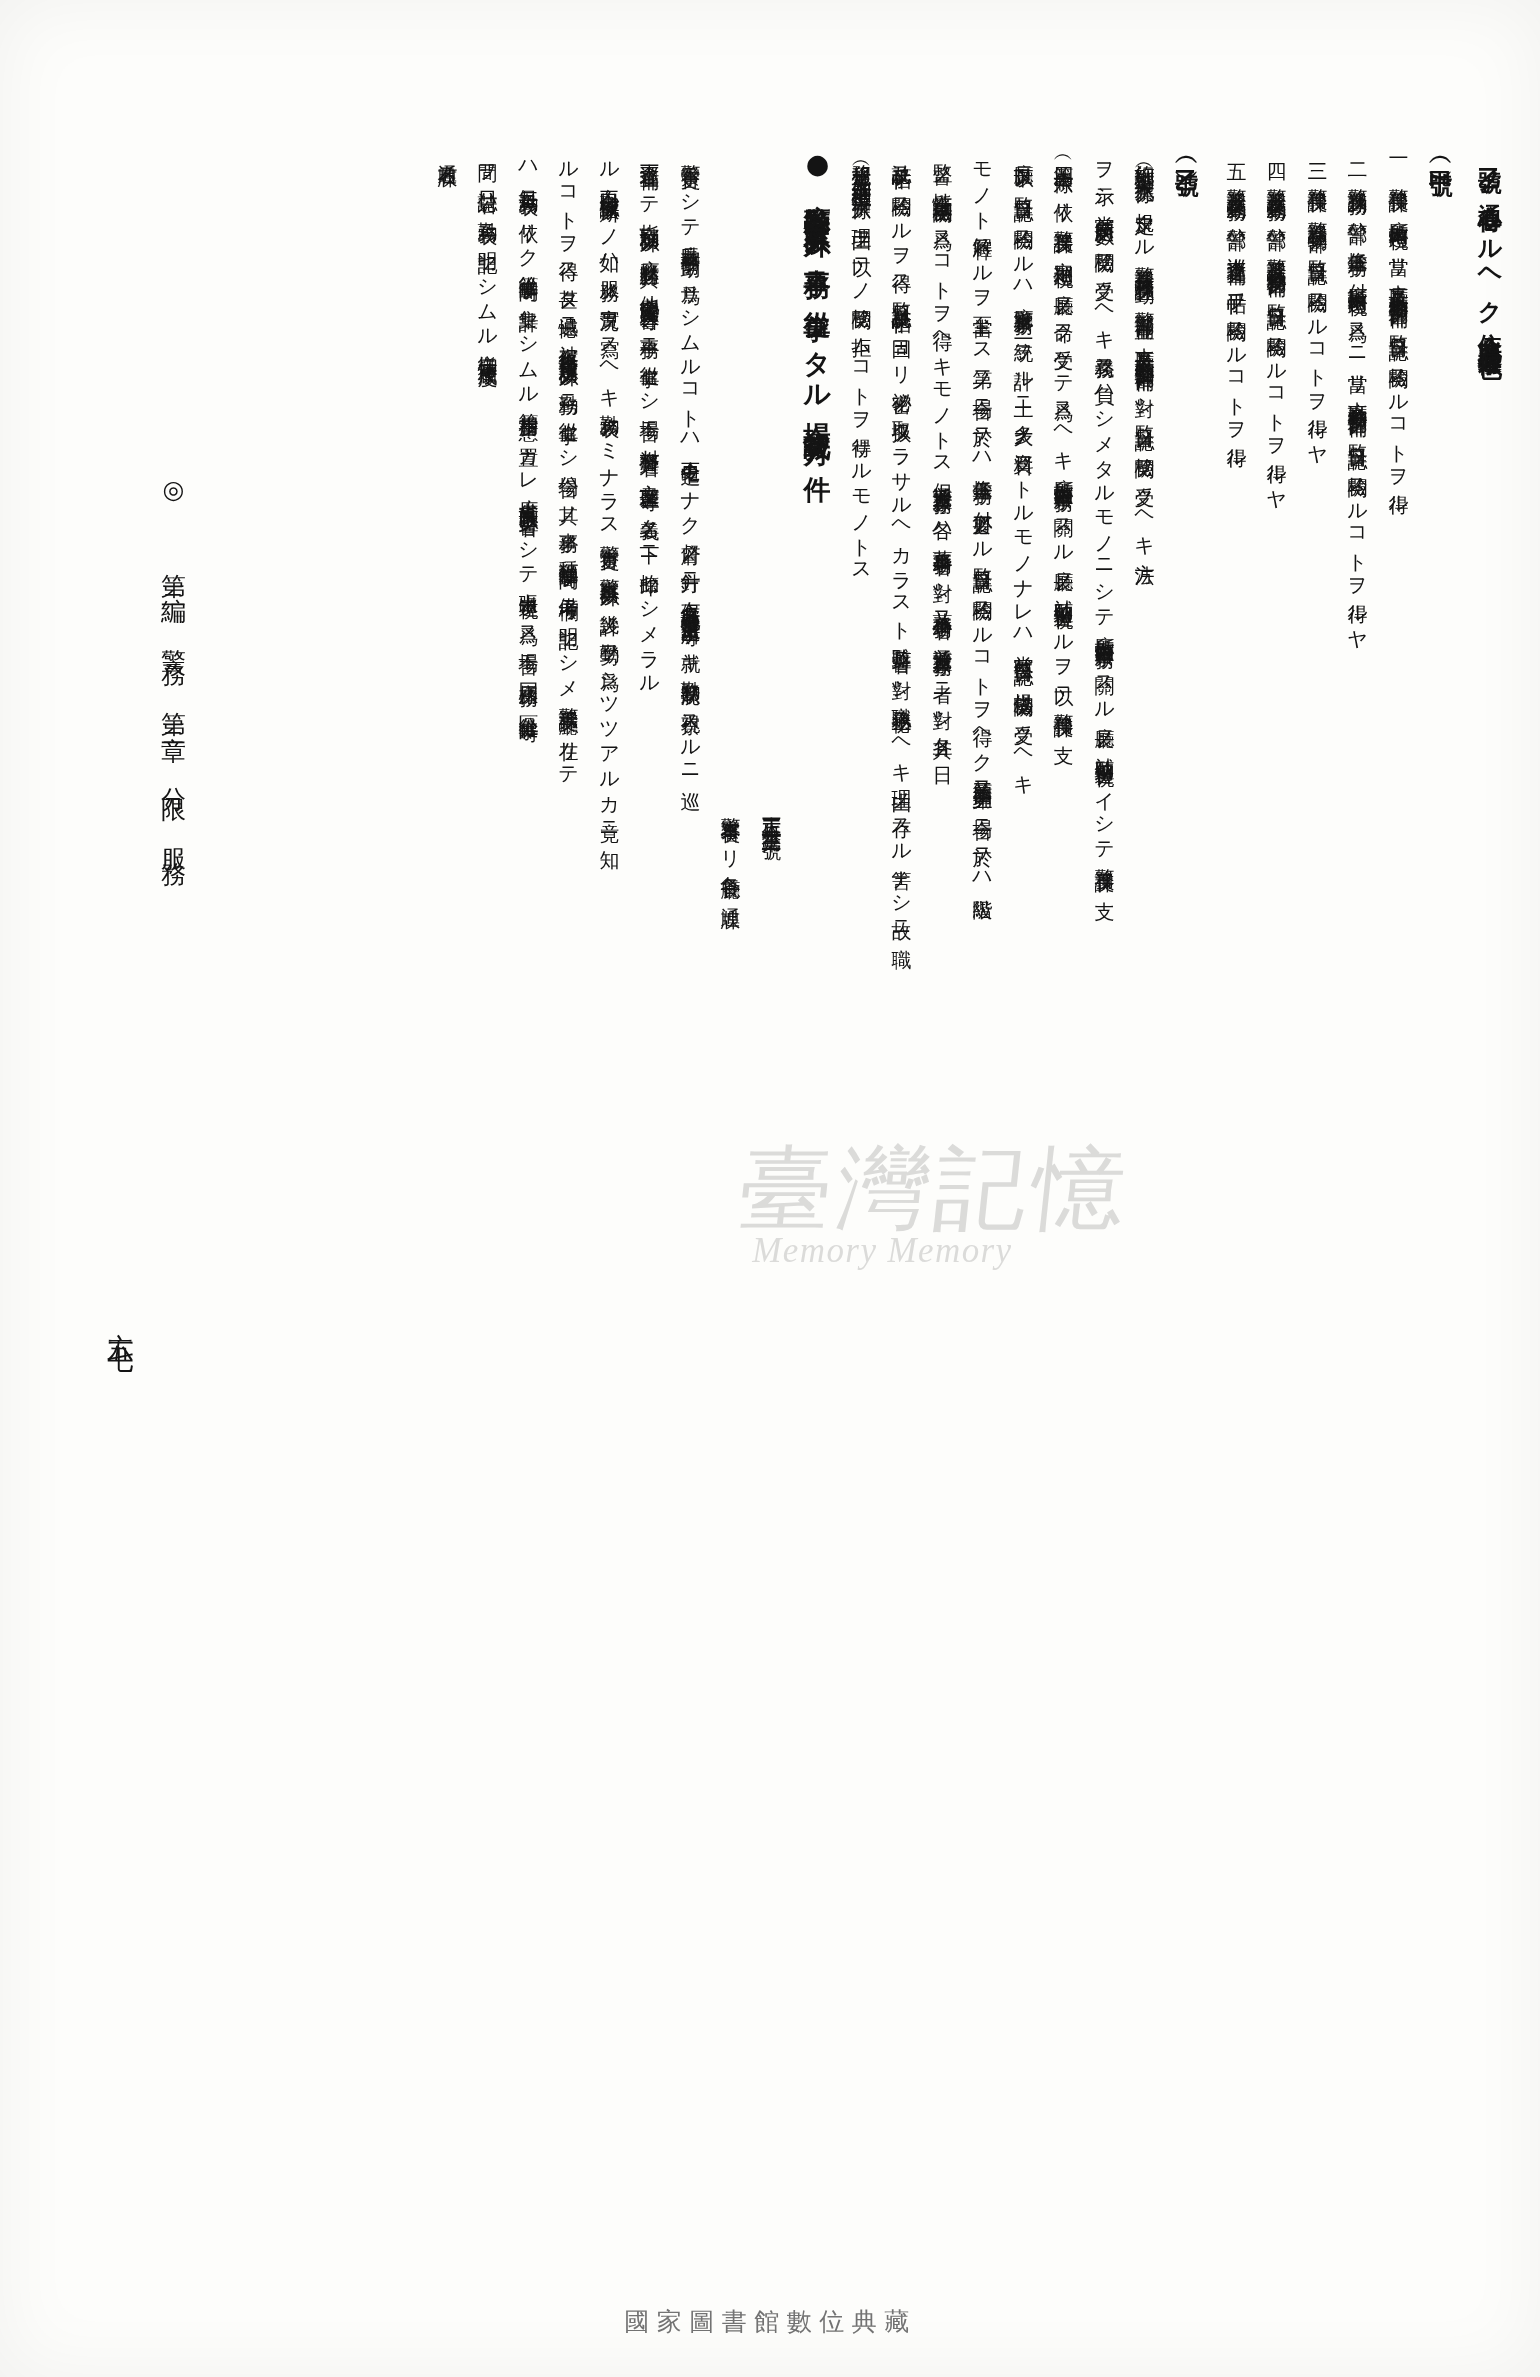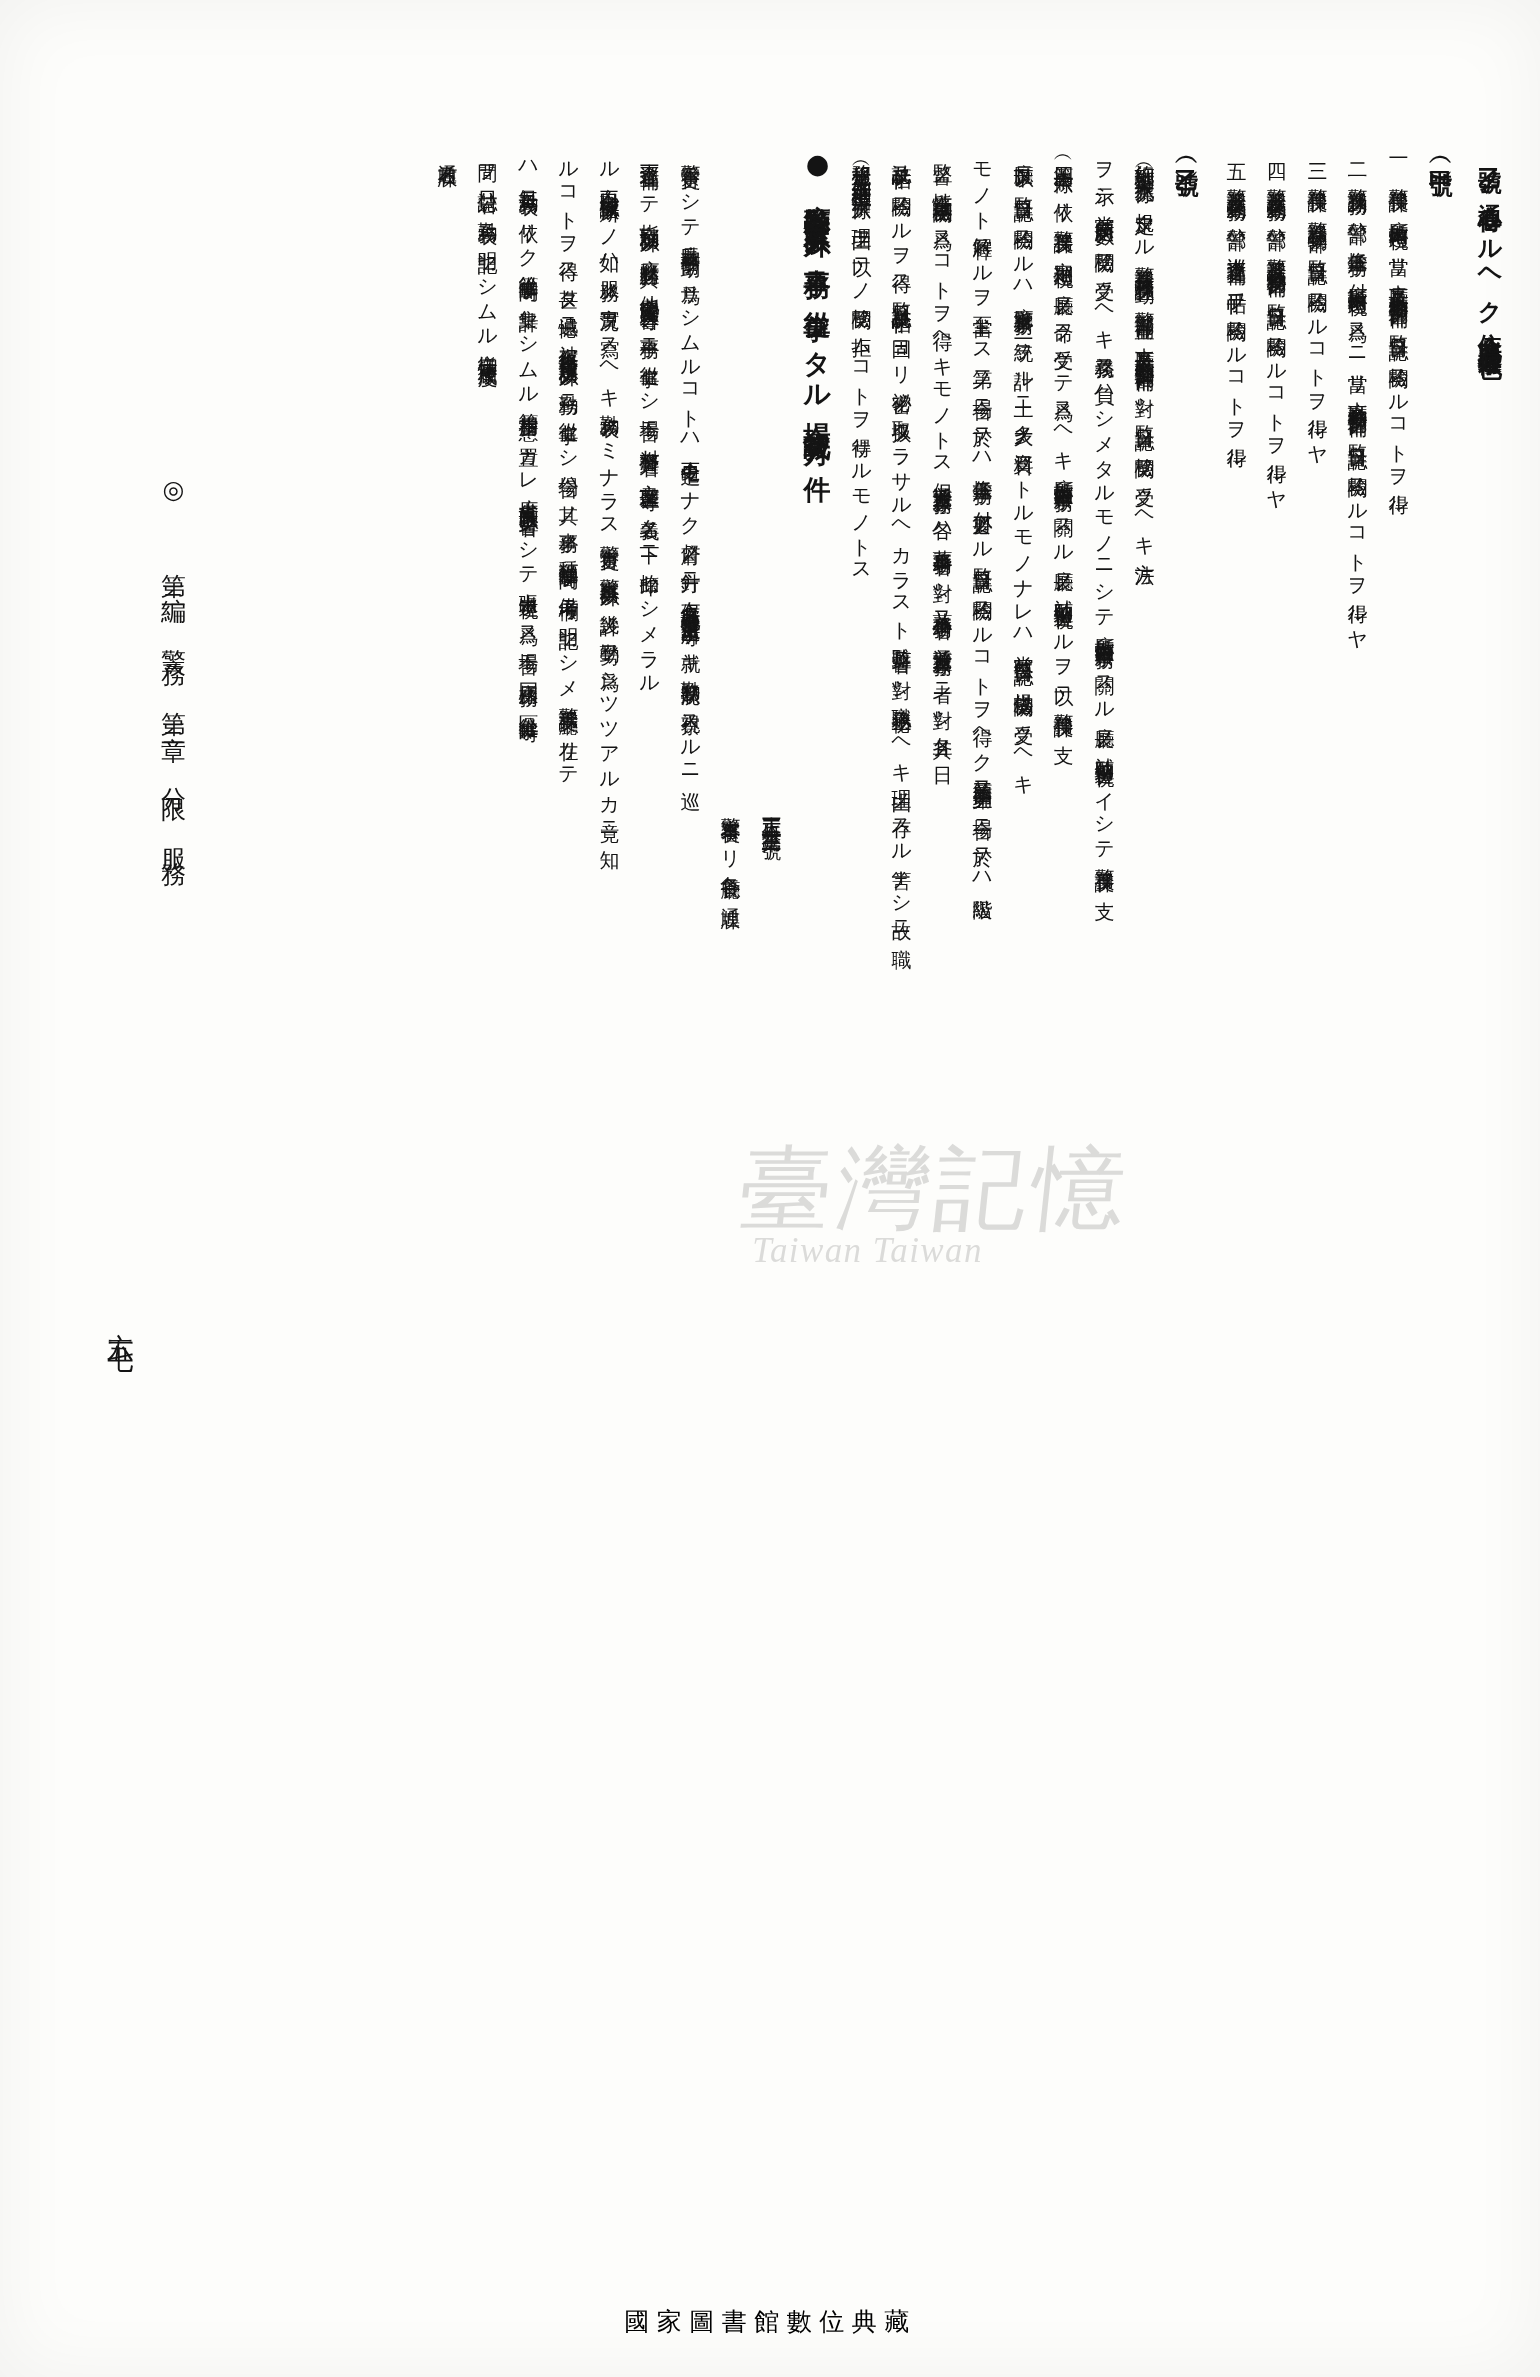--- a/index.html
+++ b/index.html
@@ -109,21 +109,21 @@
 
   
   #footer-caption {
     position: absolute;
     left: 0;
     right: 0;
     bottom: 39px;
     text-align: center;
     font-size: 25px;
     letter-spacing: 0.30em;
-    color: #000000;
+    color: #737373;
     font-family: "DejaVu Serif", "Liberation Serif", serif;
   }
 
   
   #edge-shade {
     position: absolute;
     inset: 0;
     pointer-events: none;
     box-shadow: inset 0 0 79px rgba(0,0,0,0.05);
   }
@@ -184,20 +184,20 @@
   <div class="vcol body-col" style="right:1043px; top:148px; height:933px;">間ヲ日誌若ハ勤務表ニ明記セシムル樣御示達相成度</div>
 
   <div class="vcol body-col" style="right:1083px; top:148px; height:211px;">通右牒ス</div>
 
   <div id="running-head">◎　第三編　警務　第三章　分限　服務</div>
 
   <div id="page-number">六五七</div>
 
   <div id="watermark">
     <div class="wm-cjk">臺灣記憶</div>
-    <div class="wm-latin">Taiwan Taiwan</div>
+    <div class="wm-latin">Memory Memory</div>
   </div>
 
   <div id="footer-caption">國家圖書館數位典藏</div>
 
   <div id="edge-shade"></div>
 </div>
 
 
 </body></html>

